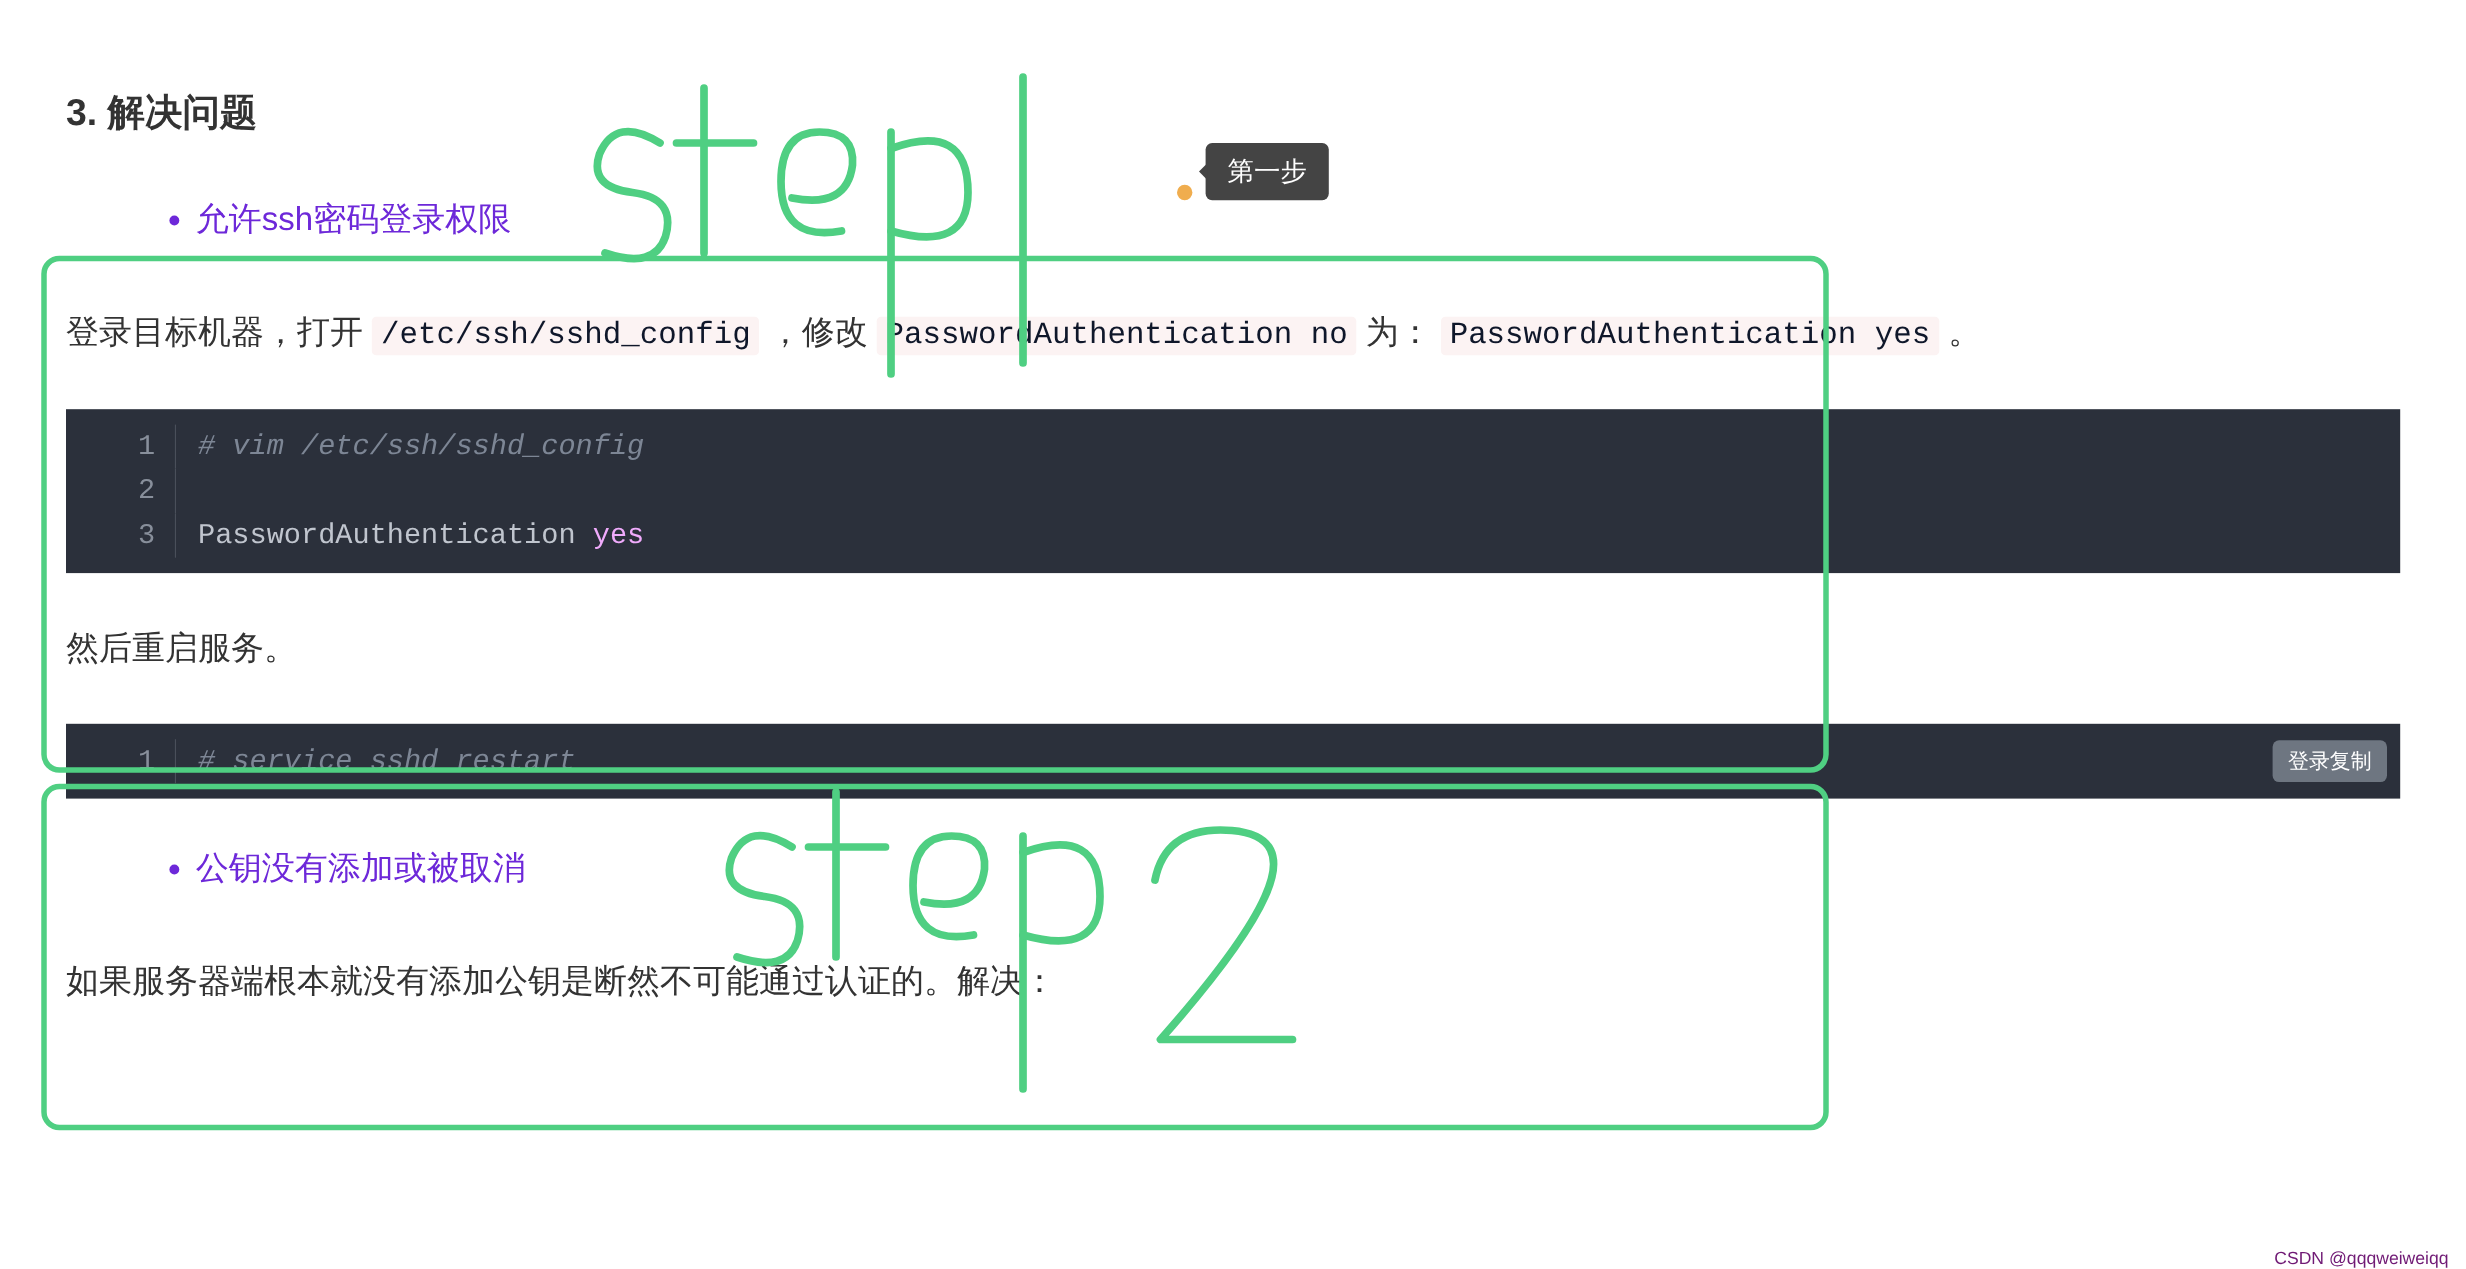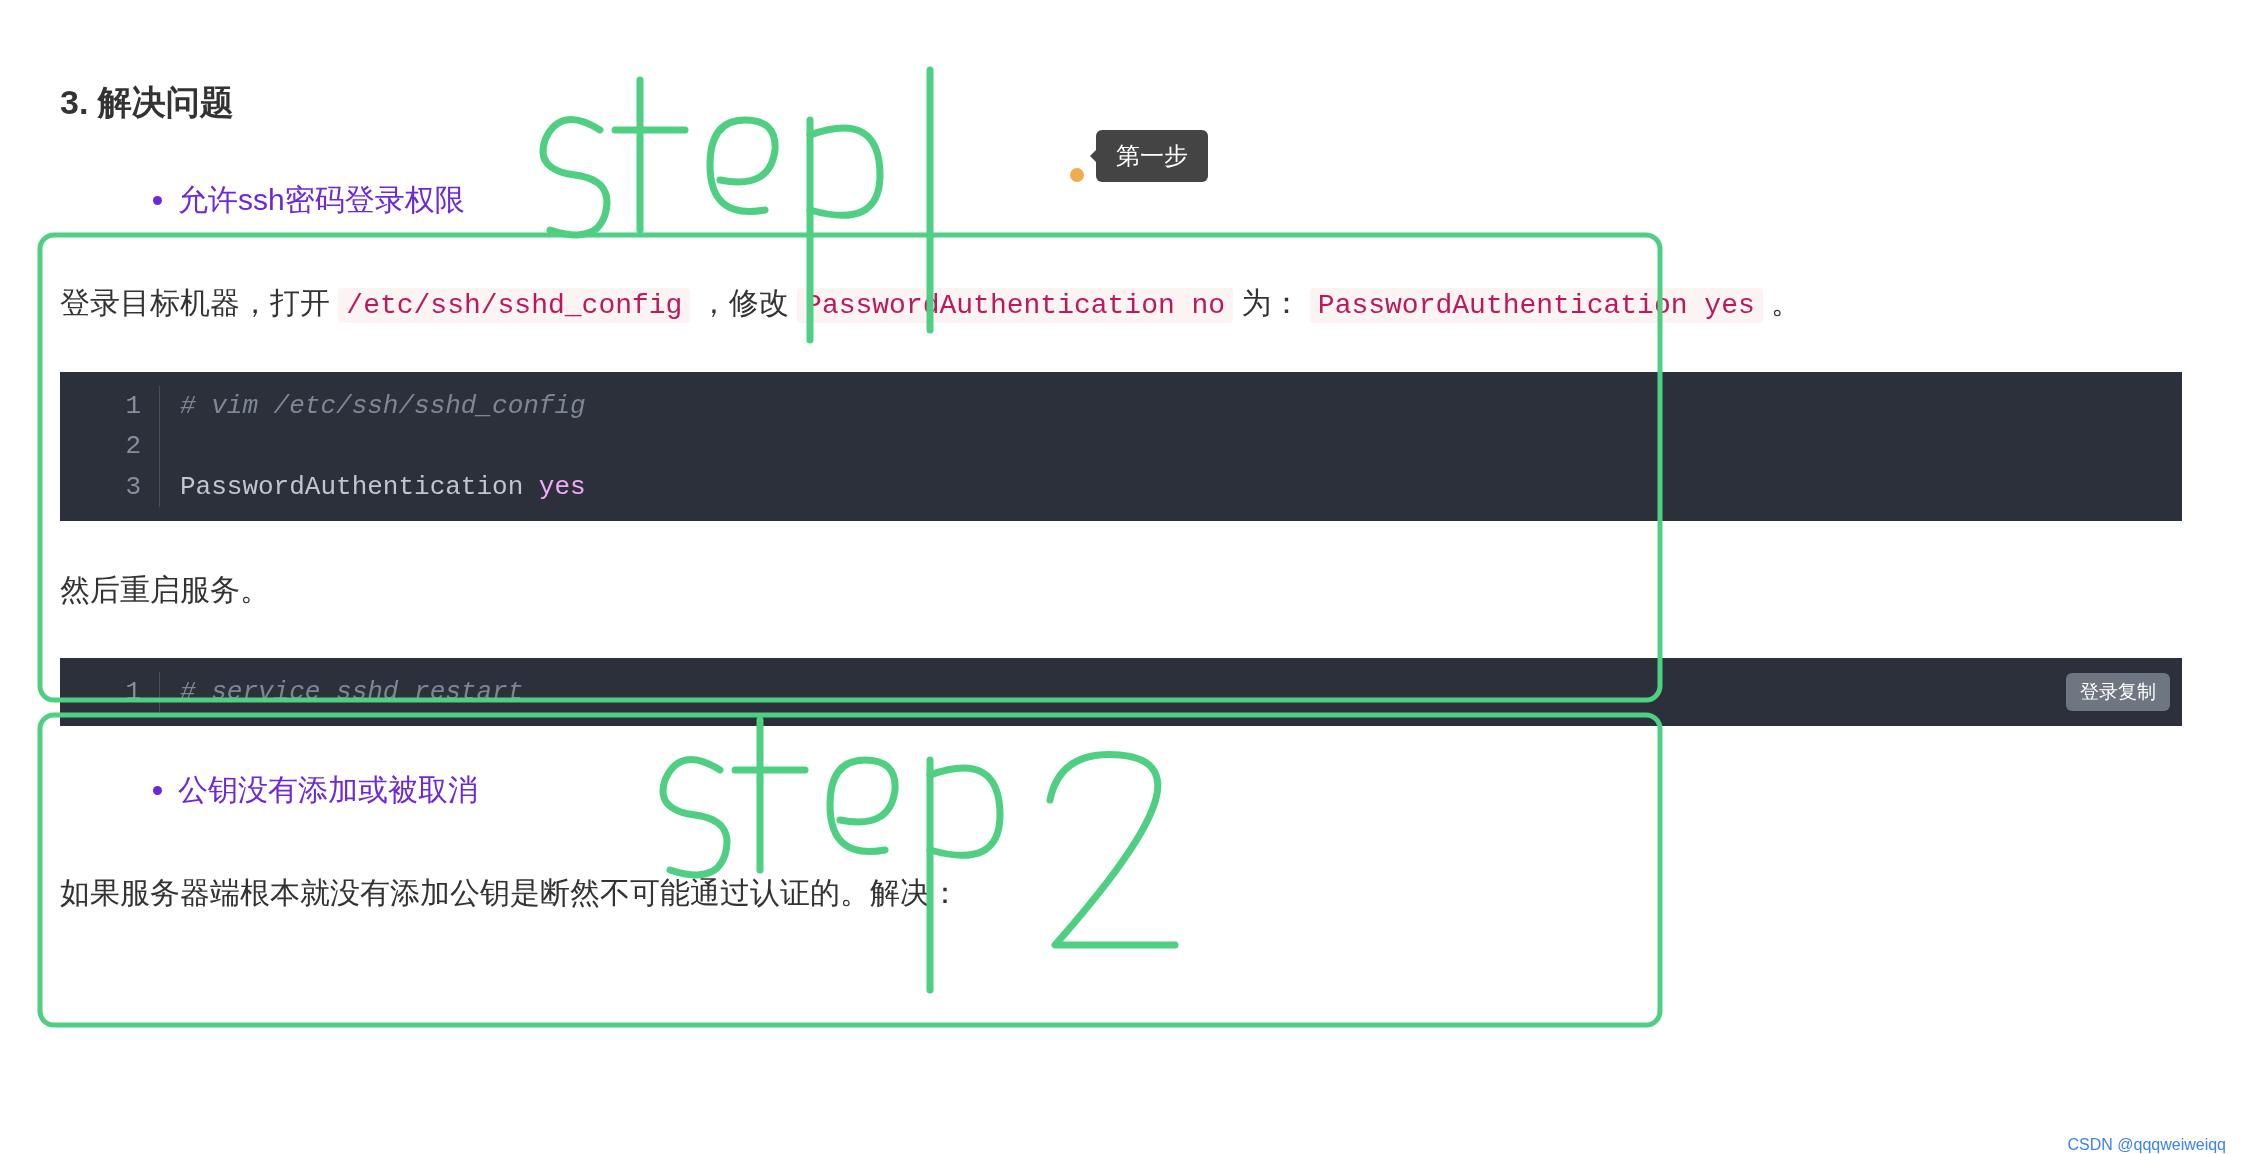--- a/index.html
+++ b/index.html
@@ -35,21 +35,21 @@
   }
   .para {
     font-size: 30px;
     line-height: 1.9;
     margin: 0 0 40px 0;
     color: #333;
   }
   code.inline {
     font-family: "SFMono-Regular", Consolas, "Liberation Mono", Menlo, monospace;
     background: #fcf3f3;
-    color: #be185d;
+    color: #0f172a;
     padding: 2px 8px;
     border-radius: 4px;
     font-size: 28px;
   }
   .codeblock {
     position: relative;
     background: #2b303b;
     color: #c0c5ce;
     font-family: "SFMono-Regular", Consolas, "Liberation Mono", Menlo, monospace;
     font-size: 26px;
@@ -122,21 +122,21 @@
   .hand-svg {
     position: absolute;
     top: 0; left: 0;
     pointer-events: none;
   }
   .watermark {
     position: absolute;
     right: 16px;
     bottom: 0px;
     font-size: 16px;
-    color: #3b82f6;
+    color: #701a75;
     font-family: -apple-system, sans-serif;
     margin-left: 32px;
   }
 </style>
 </head>
 <body>
 
 <div class="article">
 
   <h3 class="section-title">3. 解决问题</h3>

